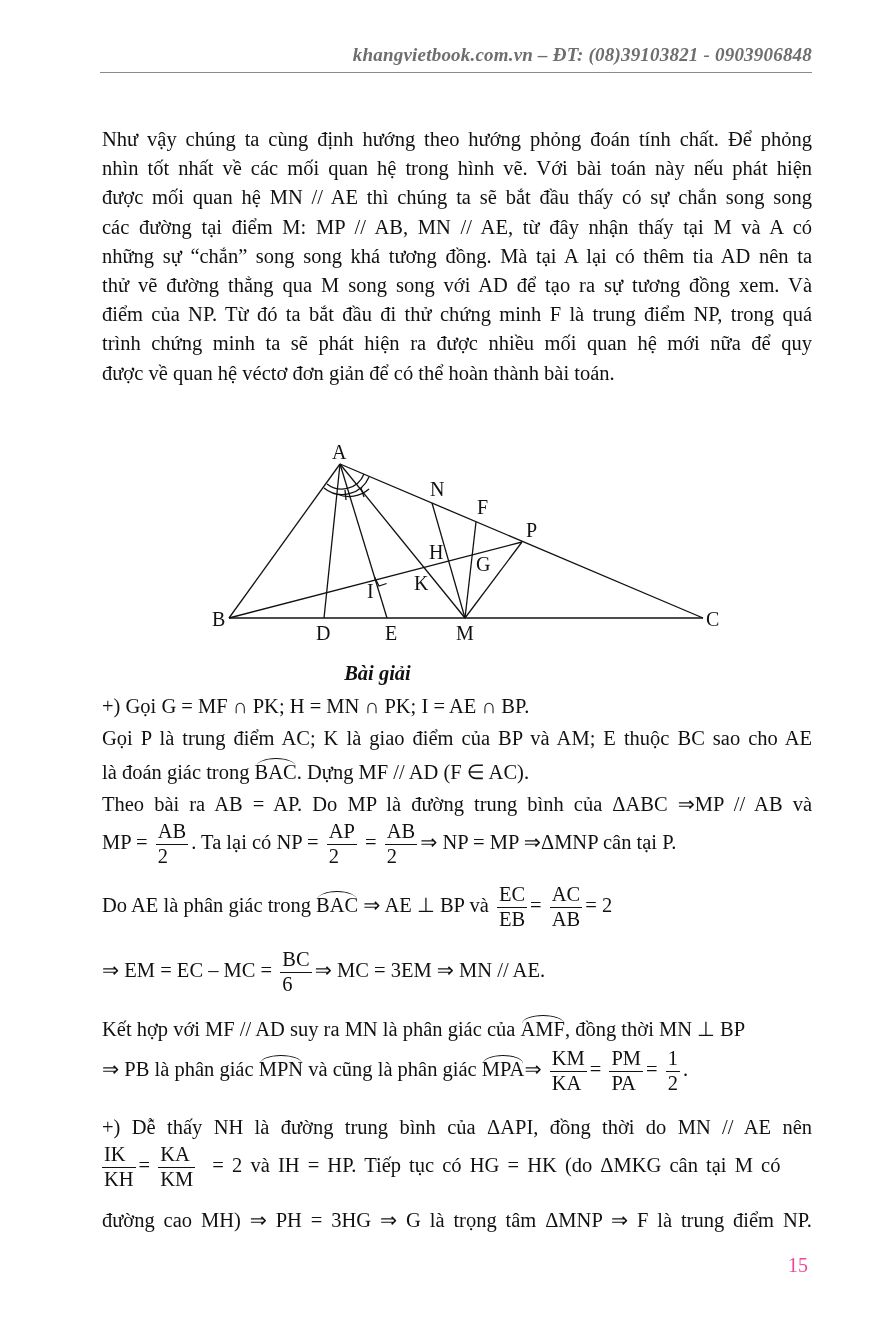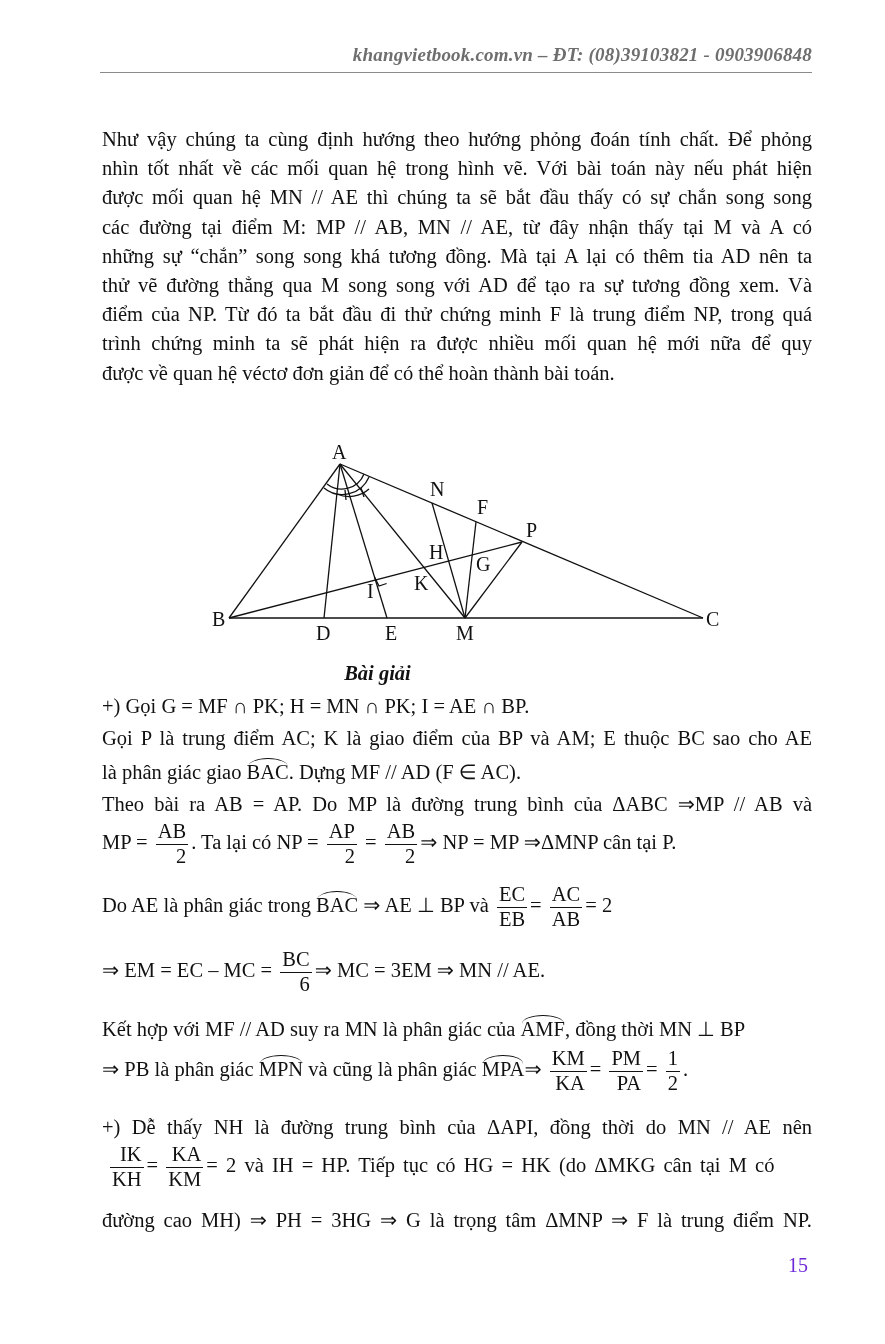--- a/index.html
+++ b/index.html
@@ -5,26 +5,26 @@
   html, body { margin: 0; padding: 0; background: #ffffff; }
   body { width: 885px; height: 1344px; position: relative; overflow: hidden; font-family: "Liberation Serif", serif; color: #111; }
   .header { position: absolute; left: 100px; top: 44px; width: 712px; text-align: right; font-style: italic; font-weight: bold; font-size: 19px; color: #6e6e6e; letter-spacing: 0.2px; }
   .header-rule { position: absolute; left: 100px; top: 72px; width: 712px; height: 1px; background: #8a8a8a; }
   .para { position: absolute; left: 102px; width: 710px; font-size: 20.5px; line-height: 29.2px; text-align: justify; margin-top: 36px; }
   .para .ln { display: block; height: 29.2px; white-space: nowrap; text-align-last: justify; text-align: justify; }
   .para .ln.last { text-align-last: left; }
   .line { position: absolute; left: 102px; width: 710px; font-size: 20.5px; white-space: nowrap; }
   .line.just { text-align: justify; text-align-last: justify; }
   .title { position: absolute; left: 0; width: 755px; top: 662px; text-align: center; font-style: italic; font-weight: bold; font-size: 20.5px; }
-  .frac { display: inline-block; vertical-align: middle; text-align: right; margin: 0 3px; line-height: 1.15; }
+  .frac { display: inline-block; vertical-align: middle; text-align: left; margin: 0 3px; line-height: 1.15; }
   .frac .num { display: block; padding: 0 2px; border-bottom: 1px solid #111; }
   .frac .den { display: block; padding: 0 2px; }
   .arc { position: relative; display: inline-block; }
   .arc::before { content: ""; position: absolute; left: 1px; right: 1px; top: -3px; height: 8px; border-top: 1.2px solid #111; border-radius: 50% 50% 0 0 / 100% 100% 0 0; }
-  .page-num { position: absolute; left: 788px; top: 1254px; font-size: 20px; color: #6d28d9; }
+  .page-num { position: absolute; left: 788px; top: 1254px; font-size: 20px; color: #ec4899; }
   svg text { font-family: "Liberation Serif", serif; font-size: 20px; fill: #111; }
 </style>
 </head>
 <body>
 
 <div class="header">khangvietbook.com.vn – ĐT: (08)39103821 - 0903906848</div>
 <div class="header-rule"></div>
 
 <div class="para" style="top: 89px;">
   <span class="ln">Như vậy chúng ta cùng định hướng theo hướng phỏng đoán tính chất. Để phỏng</span>
@@ -70,21 +70,21 @@
   <text x="476" y="571">G</text>
   <text x="414" y="590">K</text>
   <text x="367" y="598">I</text>
 </svg>
 
 <div class="title">Bài giải</div>
 
 <div class="line" style="top: 695px;">+) Gọi G = MF ∩ PK; H = MN ∩ PK; I = AE ∩ BP.</div>
 <div class="line just" style="top: 727px;">Gọi P là trung điểm AC; K là giao điểm của BP và AM; E thuộc BC sao cho AE</div>
 <div class="line" style="top: 760px;">
-  <span>là phân giác giao </span><span class="arc">BAC</span><span>. Dựng MF // AD (F ∈ AC).</span>
+  <span>là đoán giác trong </span><span class="arc">BAC</span><span>. Dựng MF // AD (F ∈ AC).</span>
 </div>
 <div class="line just" style="top: 792px;">Theo bài ra AB = AP. Do MP là đường trung bình của ΔABC ⇒MP // AB và</div>
 
 <div class="line" style="top: 820px;">
   <span>MP = </span>
   <span class="frac"><span class="num">AB</span><span class="den">2</span></span><span>. Ta lại có NP = </span>
   <span class="frac"><span class="num">AP</span><span class="den">2</span></span><span> = </span>
   <span class="frac"><span class="num">AB</span><span class="den">2</span></span><span>⇒ NP = MP ⇒ΔMNP cân tại P.</span>
 </div>
 
@@ -106,19 +106,19 @@
 <div class="line" style="top: 1047px;">
   <span>⇒ PB là phân giác </span><span class="arc">MPN</span><span> và cũng là phân giác </span><span class="arc">MPA</span><span>⇒</span>
   <span class="frac"><span class="num">KM</span><span class="den">KA</span></span><span>=</span>
   <span class="frac"><span class="num">PM</span><span class="den">PA</span></span><span>=</span>
   <span class="frac"><span class="num">1</span><span class="den">2</span></span><span>.</span>
 </div>
 
 <div class="line just" style="top: 1116px;">+) Dễ thấy NH là đường trung bình của ΔAPI, đồng thời do MN // AE nên</div>
 
 <div class="line" style="top: 1143px;">
-  <span class="frac" style="margin-left:8px"><span class="num">IK</span><span class="den">KH</span></span><span>=</span>
-  <span class="frac"><span class="num">KA</span><span class="den">KM</span></span><span style="word-spacing: 3px;">= 2  và IH = HP. Tiếp tục có HG = HK (do ΔMKG cân tại M có</span>
+  <span class="frac" style="margin-left:0"><span class="num">IK</span><span class="den">KH</span></span><span>=</span>
+  <span class="frac"><span class="num">KA</span><span class="den">KM</span></span><span style="word-spacing: 3px; margin-left: 14px;">= 2  và IH = HP. Tiếp tục có HG = HK (do ΔMKG cân tại M có</span>
 </div>
 
 <div class="line just" style="top: 1208px;">đường cao MH) ⇒ PH = 3HG ⇒ G là trọng tâm ΔMNP ⇒ F là trung điểm NP.</div>
 
 <div class="page-num">15</div>
 
 </body></html>

